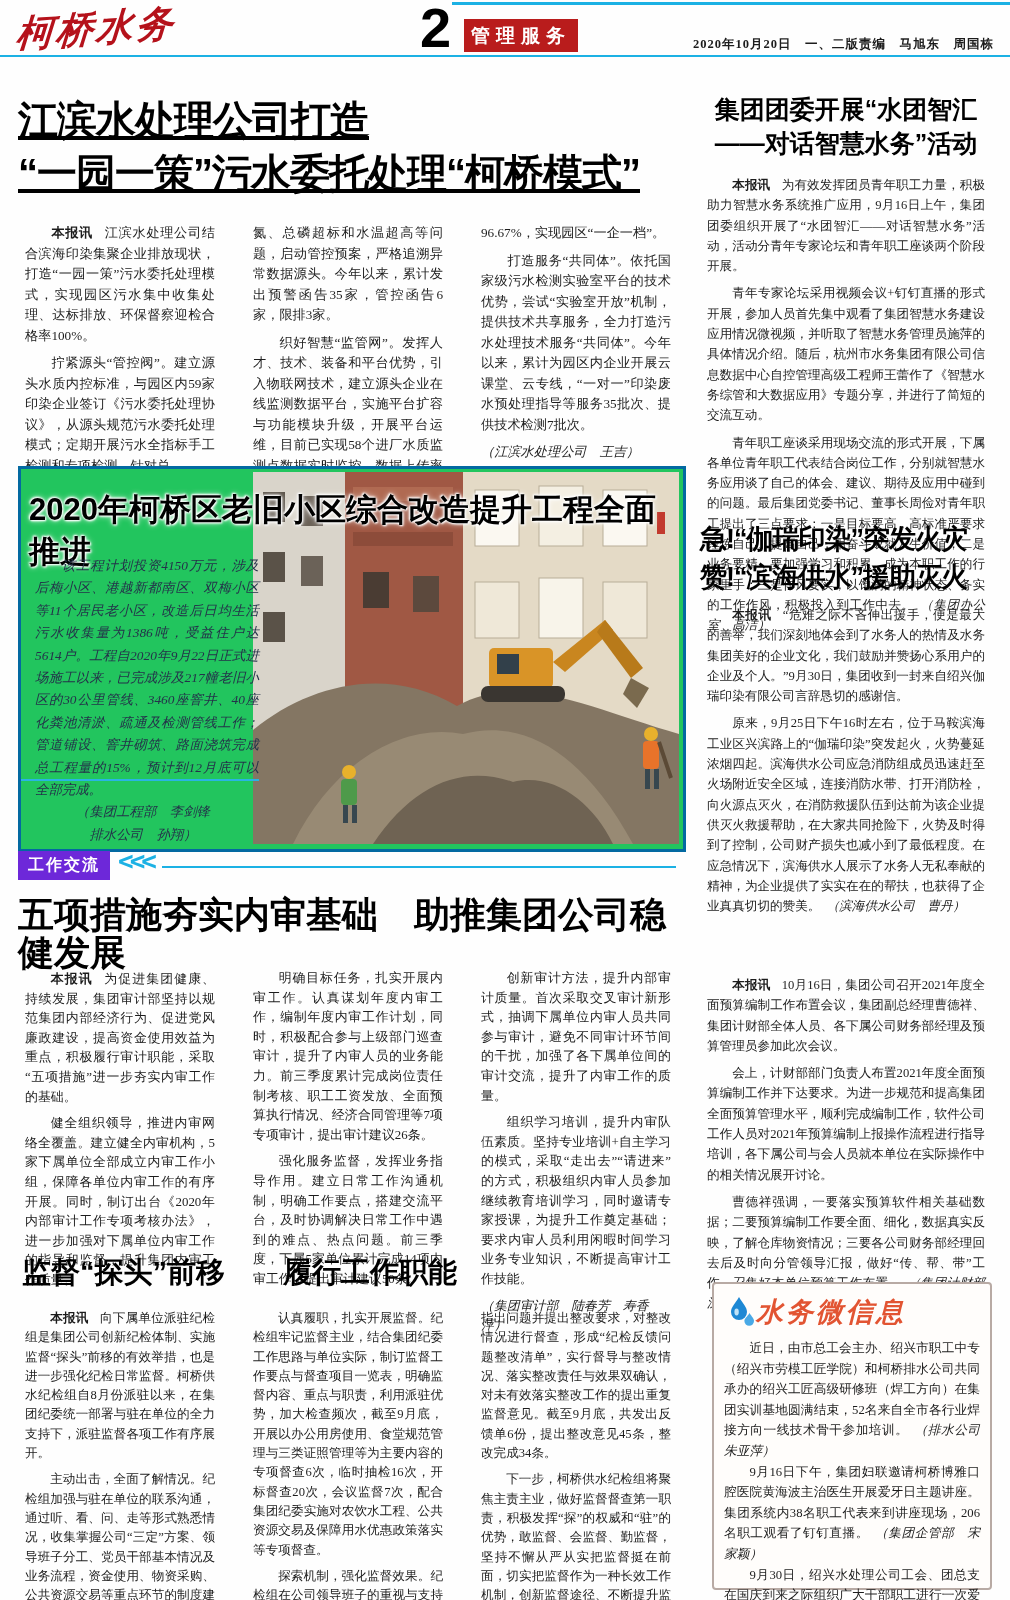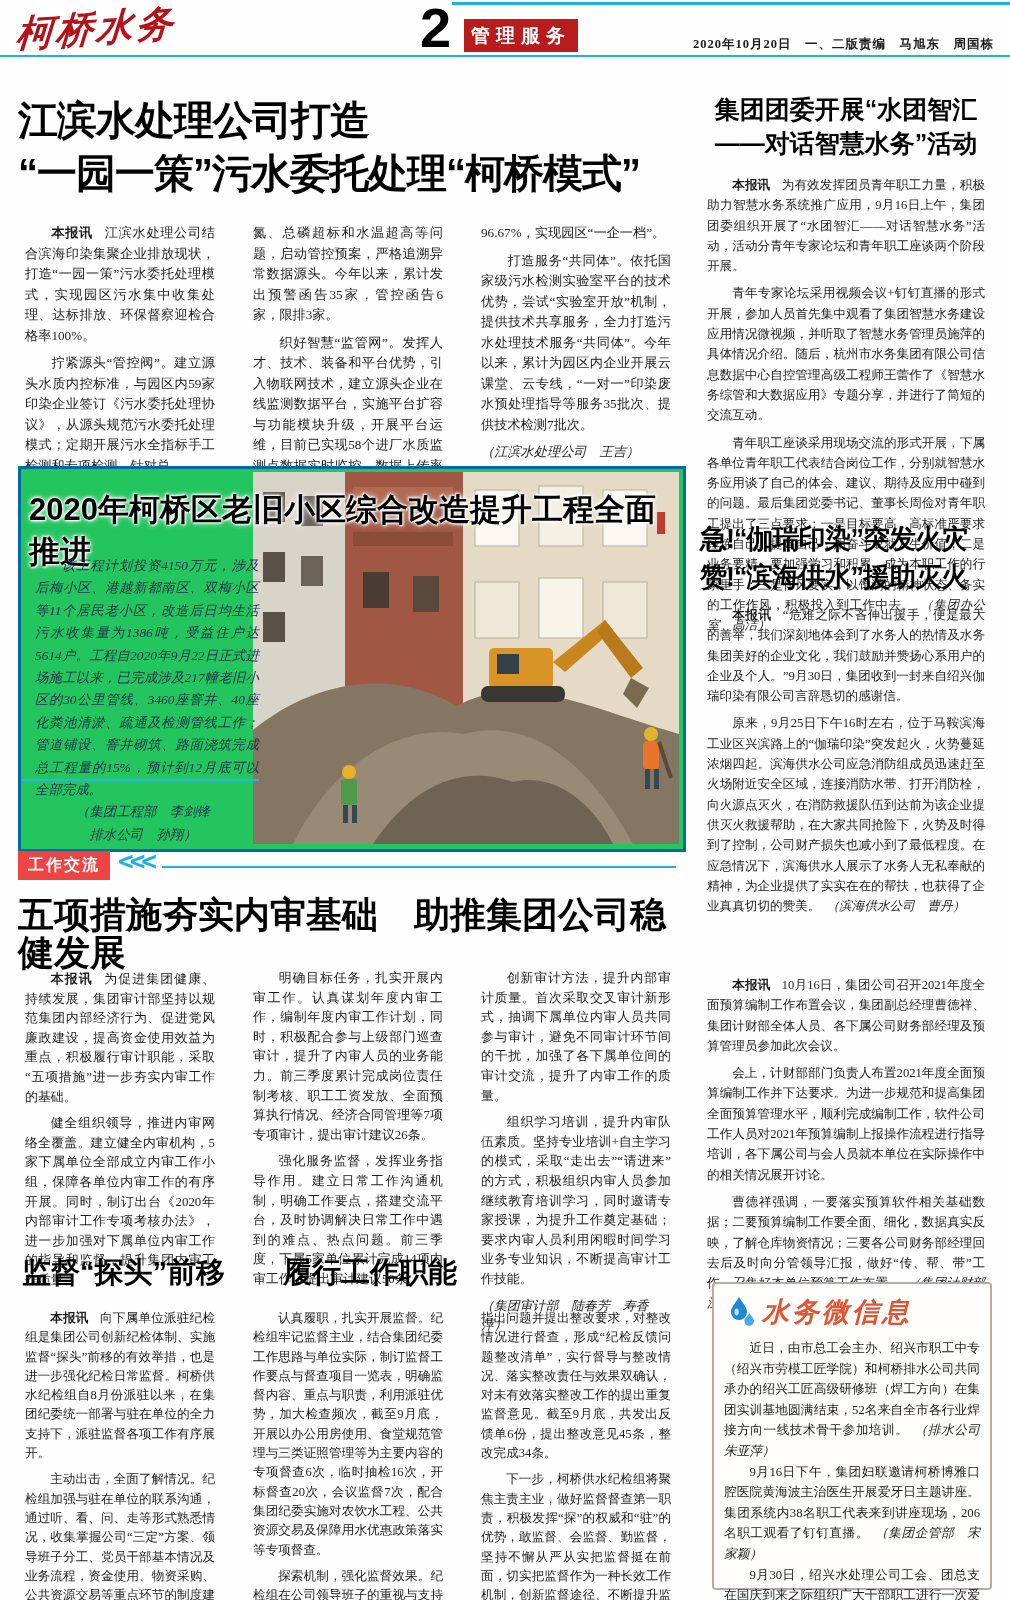--- a/index.html
+++ b/index.html
@@ -15,21 +15,21 @@
   .pagenum{left:420px;top:0px;font-size:56px;font-weight:900;line-height:56px;color:#000;}
   .section-box{left:464px;top:19px;width:114px;height:33px;background:#b91c1c;color:#fff;
                display:flex;align-items:center;justify-content:center;font-size:19px;
                font-weight:bold;letter-spacing:6px;}
   .topline{left:452px;top:2px;width:558px;height:3px;background:#1cb1e4;}
   .dateline{right:16px;top:36px;font-size:12.5px;font-weight:bold;letter-spacing:1px;}
   .headrule{left:0;top:55px;width:1010px;height:2px;background:#1cb1e4;}
 
   
   .hl{font-family:"Liberation Sans","DejaVu Sans",sans-serif;font-weight:bold;color:#000;}
-  .hl-a{left:18px;top:94px;width:665px;font-size:40px;line-height:53px;letter-spacing:-1px;}
+  .hl-a{left:18px;top:94px;width:665px;font-size:40px;line-height:53px;letter-spacing:-1px;text-decoration:underline;}
   .hl-r1{left:700px;top:92px;width:292px;font-size:25px;line-height:34px;text-align:center;}
   .hl-r2{left:700px;top:520px;width:292px;font-size:27px;line-height:38px;letter-spacing:-1px;}
   .hl-r3{left:700px;top:888px;width:292px;font-size:25px;line-height:35px;}
   .hl-b{left:18px;top:896px;width:662px;font-size:36px;line-height:38px;}
   .hl-c{left:22px;top:1254px;width:640px;font-size:29px;line-height:36px;}
 
   
   .cols3{display:flex;gap:24px;}
   .cols3 .col{width:204px;}
   .bodytext{font-size:13.2px;line-height:20.5px;text-align:justify;}
@@ -48,30 +48,30 @@
   .photo-hl{position:absolute;left:8px;top:20px;width:648px;font-size:31px;letter-spacing:0px;
             font-family:"Liberation Sans","DejaVu Sans",sans-serif;font-weight:bold;color:#000;
             text-shadow:0 0 3px #fff,0 0 6px #fff,1px 1px 2px #fff,-1px -1px 2px #fff;}
   .photo-caption{position:absolute;left:14px;top:86px;width:224px;font-size:13.4px;line-height:22.4px;
                  color:#24324a;text-align:justify;font-style:italic;}
   .photo-caption p{margin:0;text-indent:2em;}
   .photo-caption .by{text-indent:0;text-align:center;padding-right:8px;}
   .caption-rule{position:absolute;left:0px;top:310px;width:238px;height:2px;background:#2ab4e2;}
 
   
-  .tag-box{left:18px;top:851px;width:92px;height:29px;background:#ef4444;color:#fff;display:flex;
+  .tag-box{left:18px;top:851px;width:92px;height:29px;background:#6d28d9;color:#fff;display:flex;
            align-items:center;justify-content:center;font-size:16px;font-weight:bold;letter-spacing:2px;}
   .chevrons{left:118px;top:846px;color:#1cb1e4;font-size:26px;font-weight:900;font-style:italic;
             letter-spacing:-4px;font-family:"DejaVu Sans Mono",monospace;}
   .tagline{left:162px;top:866px;width:514px;height:2px;background:#1cb1e4;}
 
   
   .wx-box{left:712px;top:1282px;width:280px;height:308px;border:2px solid #b8aaa4;border-radius:4px;
           box-sizing:border-box;background:#fffdfb;padding:8px 10px 6px 10px;}
-  .wx-title-row{display:flex;align-items:center;gap:6px;margin:2px 0 8px 4px;}
+  .wx-title-row{display:flex;align-items:center;gap:0;margin:2px 0 8px 4px;}
   .wx-title{font-size:27px;font-weight:bold;font-style:italic;color:#e25432;letter-spacing:3px;}
   .wx-box p{margin:0;font-size:12.7px;line-height:20.6px;text-align:justify;text-indent:2em;}
 </style>
 </head>
 <body>
 
 <div class="page">
 
   <div class="abs masthead">柯桥水务</div>
   <div class="abs topline"></div>

